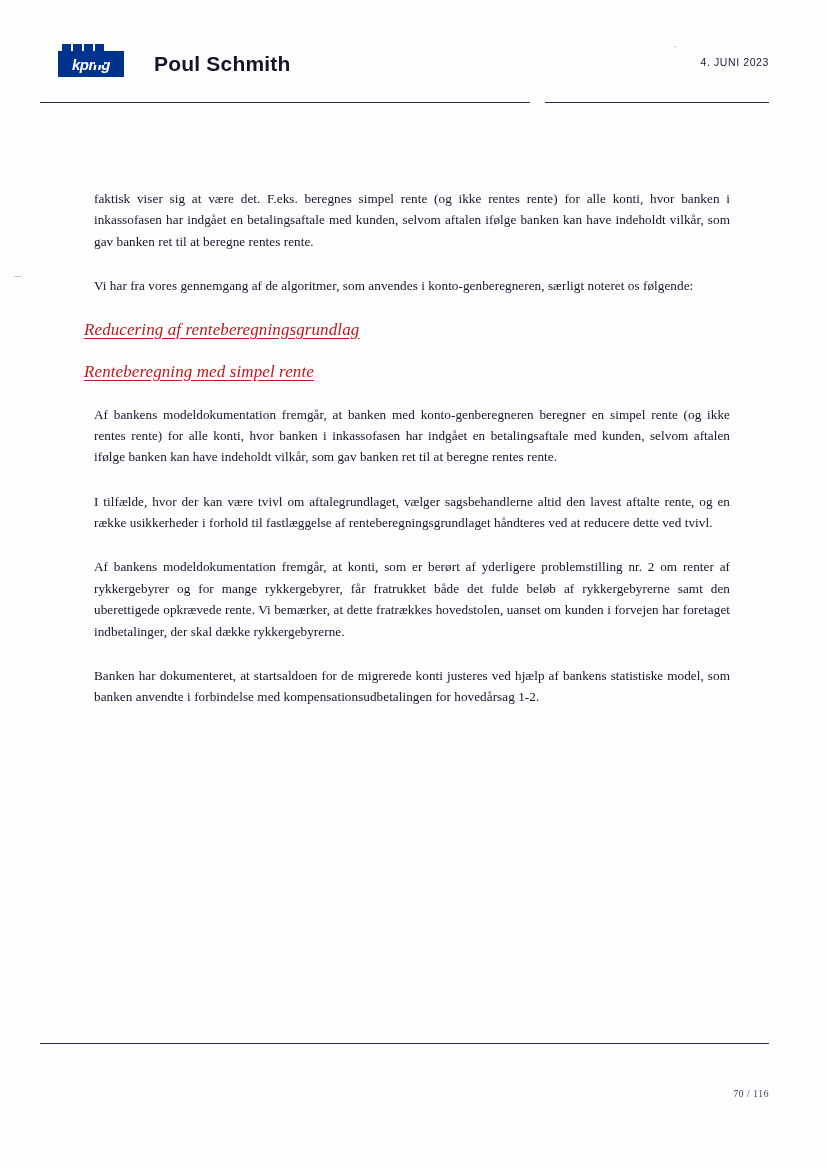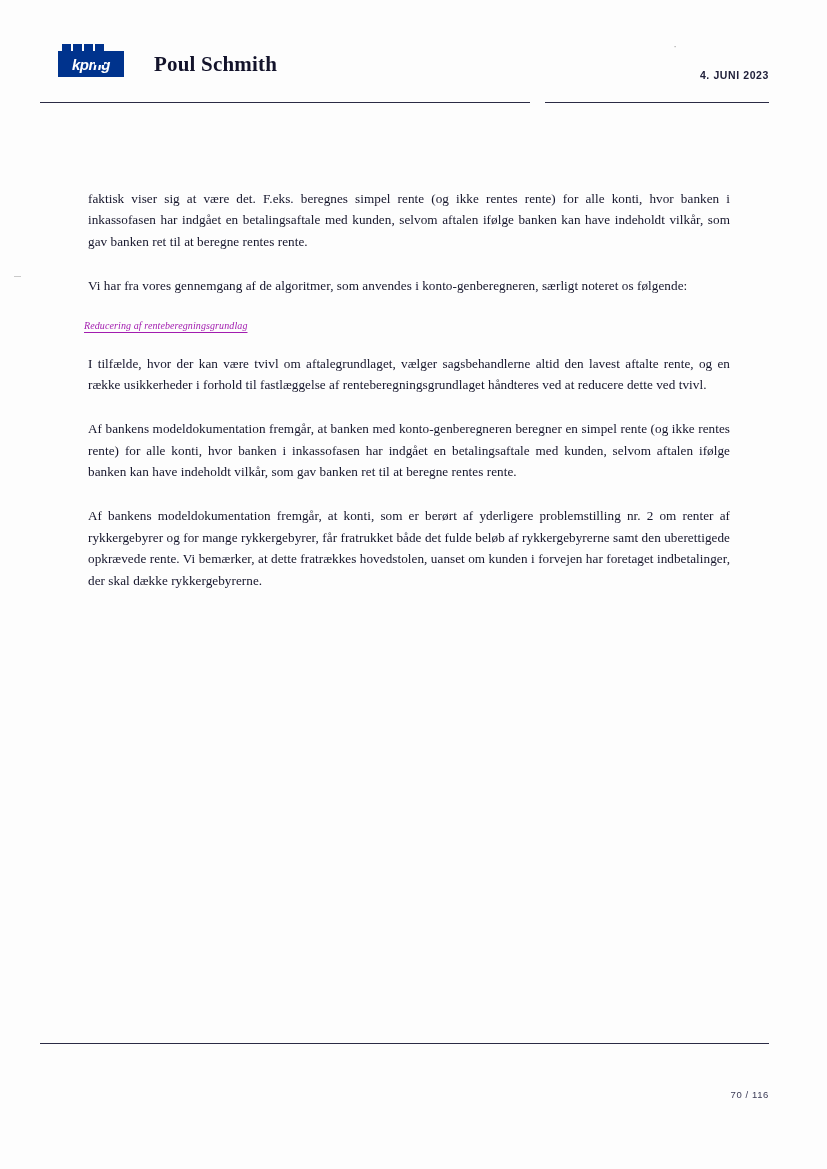--- a/index.html
+++ b/index.html
@@ -64,33 +64,33 @@
     width: 9px;
     background: #00338d;
   }
   .kpmg-logo .bars i:nth-child(1) { height: 9px; }
   .kpmg-logo .bars i:nth-child(2) { height: 13px; }
   .kpmg-logo .bars i:nth-child(3) { height: 17px; }
   .kpmg-logo .bars i:nth-child(4) { height: 21px; }
 
   .firm-name {
     margin-left: 30px;
-    font-family: Liberation Serif, serif;
+    font-family: Liberation Sans, sans-serif;
     font-weight: bold;
     font-size: 21px;
     letter-spacing: 0.2px;
     color: #13132b;
   }
   .header-date {
     position: absolute;
     right: 0;
-    top: 29px;
+    top: 16px;
     font-family: "Liberation Sans", sans-serif;
     font-size: 10.5px;
-    font-weight: bold;
+    font-weight: normal;
     letter-spacing: 0.6px;
     color: #20203a;
   }
   .tick {
     position: absolute;
     right: 92px;
     top: 0px;
     font-size: 11px;
     color: #9a9a9a;
   }
@@ -110,51 +110,51 @@
   }
 
   
   .content {
     position: absolute;
     top: 188px;
     left: 84px;
     width: 646px;
   }
   p.para {
-    margin: 0 0 23px 4px;
+    margin: 0 0 23px 10px;
     font-size: 13.2px;
     line-height: 1.62;
     text-align: justify;
     color: #14142a;
     letter-spacing: 0.05px;
   }
   h2.subhead {
     margin: 0 0 22px 0;
-    font-size: 10px;
+    font-size: 17px;
     font-style: italic;
     font-weight: normal;
     text-decoration: underline;
     text-underline-offset: 3px;
-    color: #a21caf;
+    color: #b91c1c;
     letter-spacing: 0.1px;
   }
 
   
   .footer-rule {
     position: absolute;
     left: 40px;
     right: 58px;
     top: 1043px;
     border-top: 1px solid #2b2b45;
   }
   .page-number {
     position: absolute;
     right: 58px;
     top: 1089px;
-    font-family: Liberation Sans, sans-serif;
+    font-family: Liberation Serif, serif;
     font-size: 9.5px;
     letter-spacing: 0.6px;
     color: #3a3a55;
   }
   .edge-mark {
     position: absolute;
     left: 14px;
     top: 276px;
     width: 7px;
     height: 1px;
@@ -184,21 +184,23 @@
     <div class="tick">·</div>
     <div class="header-date">4. JUNI 2023</div>
     <div class="rule-left"></div>
     <div class="rule-right"></div>
   </div>
 
   <div class="content">
     <p class="para">faktisk viser sig at være det. F.eks. beregnes simpel rente (og ikke rentes rente) for alle konti, hvor banken i inkassofasen har indgået en betalingsaftale med kunden, selvom aftalen ifølge banken kan have indeholdt vilkår, som gav banken ret til at beregne rentes rente.</p>
     <p class="para">Vi har fra vores gennemgang af de algoritmer, som anvendes i konto-genberegneren, særligt noteret os følgende:</p>
     <h2 class="subhead">Reducering af renteberegningsgrundlag</h2>
+    <h2 class="subhead">Renteberegning med simpel rente</h2>
+    <p class="para">Af bankens modeldokumentation fremgår, at banken med konto-genberegneren beregner en simpel rente (og ikke rentes rente) for alle konti, hvor banken i inkassofasen har indgået en betalingsaftale med kunden, selvom aftalen ifølge banken kan have indeholdt vilkår, som gav banken ret til at beregne rentes rente.</p>
     <p class="para">I tilfælde, hvor der kan være tvivl om aftalegrundlaget, vælger sagsbehandlerne altid den lavest aftalte rente, og en række usikkerheder i forhold til fastlæggelse af renteberegningsgrundlaget håndteres ved at reducere dette ved tvivl.</p>
-    <p class="para">Af bankens modeldokumentation fremgår, at banken med konto-genberegneren beregner en simpel rente (og ikke rentes rente) for alle konti, hvor banken i inkassofasen har indgået en betalingsaftale med kunden, selvom aftalen ifølge banken kan have indeholdt vilkår, som gav banken ret til at beregne rentes rente.</p>
     <p class="para">Af bankens modeldokumentation fremgår, at konti, som er berørt af yderligere problemstilling nr. 2 om renter af rykkergebyrer og for mange rykkergebyrer, får fratrukket både det fulde beløb af rykkergebyrerne samt den uberettigede opkrævede rente. Vi bemærker, at dette fratrækkes hovedstolen, uanset om kunden i forvejen har foretaget indbetalinger, der skal dække rykkergebyrerne.</p>
+    <p class="para">Banken har dokumenteret, at startsaldoen for de migrerede konti justeres ved hjælp af bankens statistiske model, som banken anvendte i forbindelse med kompensationsudbetalingen for hovedårsag 1-2.</p>
   </div>
 
   <div class="footer-rule"></div>
   <div class="page-number">70 / 116</div>
 
 </div>
 
 </body></html>

